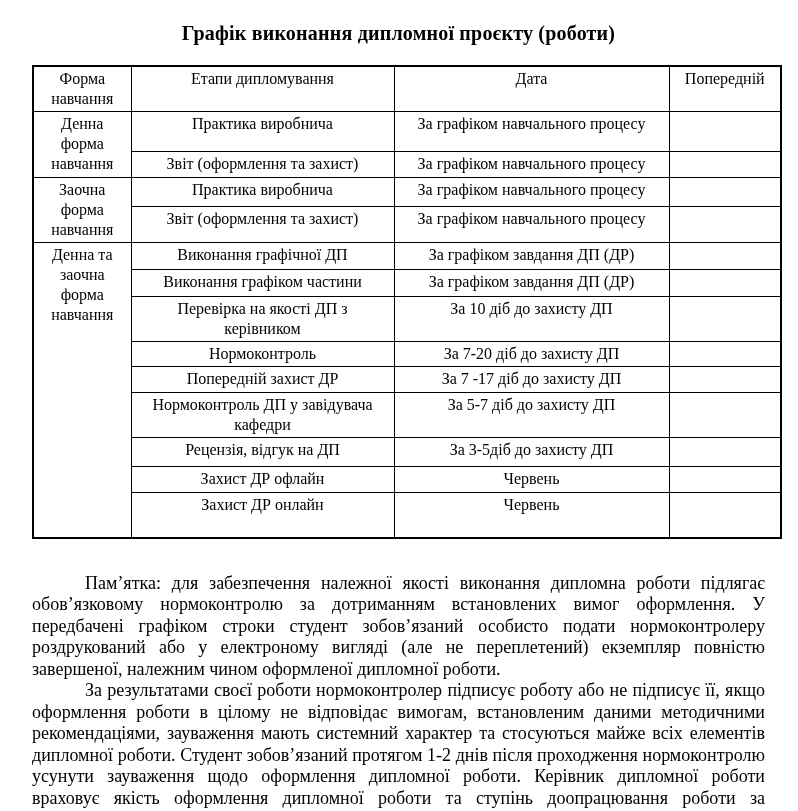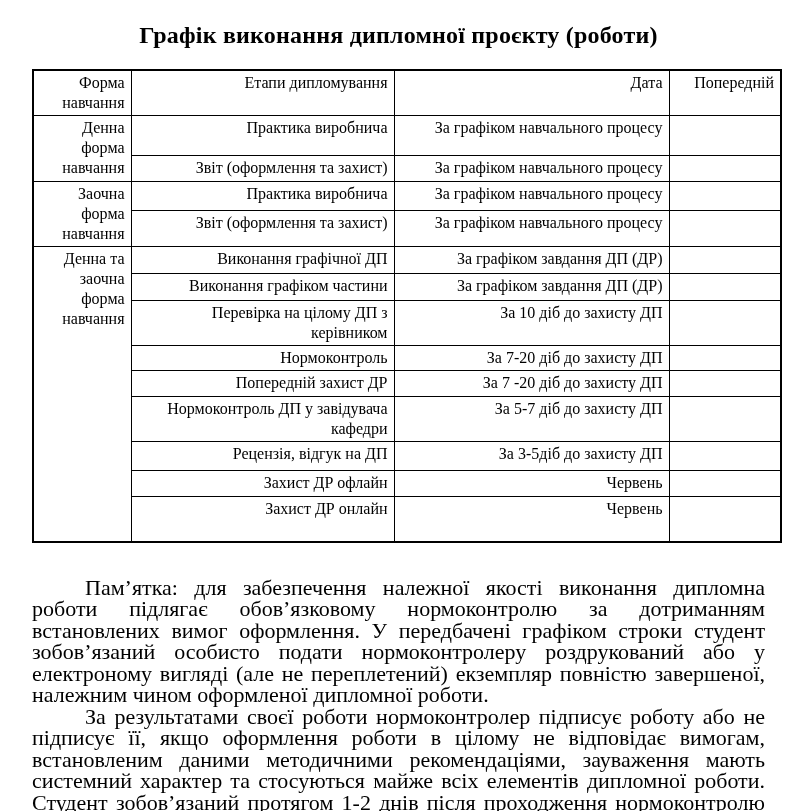--- a/index.html
+++ b/index.html
@@ -12,57 +12,57 @@
   .page {
     position: relative;
     width: 798px;
     height: 811px;
     box-sizing: border-box;
     padding: 16px 33px 0 32px;
     background: #ffffff;
     overflow: hidden;
   }
   .title {
-    font-size: 24px;
+    font-size: 20px;
     font-weight: bold;
     text-align: center;
     margin: 6px 0 20px 0;
     letter-spacing: 0.2px;
   }
   table.schedule {
     border-collapse: collapse;
     width: 748px;
     table-layout: fixed;
     border: 2px solid #000;
   }
   table.schedule th,
   table.schedule td {
     border: 1px solid #000;
     font-size: 16px;
     font-weight: normal;
-    text-align: right;
+    text-align: center;
     vertical-align: top;
     padding: 2px 6px;
     line-height: 20px;
     overflow: hidden;
   }
   table.schedule th { vertical-align: top; }
   td.left, th.left { text-align: left; }
   td.form-mid { vertical-align: middle; }
   col.c1 { width: 98px; }
   col.c2 { width: 263px; }
   col.c3 { width: 275px; }
   col.c4 { width: 112px; }
   .memo {
     margin-top: 34px;
     width: 733px;
   }
   .memo p {
     margin: 0;
-    font-size: 22px;
+    font-size: 18px;
     line-height: 21.5px;
     text-align: justify;
     text-indent: 53px;
   }
 </style>
 </head>
 <body>
 
 <div class="page">
 
@@ -112,32 +112,32 @@
         <td class="left">Виконання графічної ДП</td>
         <td>За графіком завдання ДП (ДР)</td>
         <td></td>
       </tr>
       <tr style="height:27px">
         <td class="left">Виконання графіком частини</td>
         <td>За графіком завдання ДП (ДР)</td>
         <td></td>
       </tr>
       <tr style="height:40px">
-        <td>Перевірка на цілому ДП з керівником</td>
+        <td>Перевірка на якості ДП з керівником</td>
         <td>За 10 діб до захисту ДП</td>
         <td></td>
       </tr>
       <tr style="height:25px">
         <td>Нормоконтроль</td>
         <td>За 7-20 діб до захисту ДП</td>
         <td></td>
       </tr>
       <tr style="height:26px">
         <td class="left">Попередній захист ДР</td>
-        <td>За 7 -20 діб до захисту ДП</td>
+        <td>За 7 -17 діб до захисту ДП</td>
         <td></td>
       </tr>
       <tr style="height:40px">
         <td>Нормоконтроль ДП у завідувача кафедри</td>
         <td>За 5-7 діб до захисту ДП</td>
         <td></td>
       </tr>
       <tr style="height:29px">
         <td>Рецензія, відгук на ДП</td>
         <td>За 3-5діб до захисту ДП</td>

